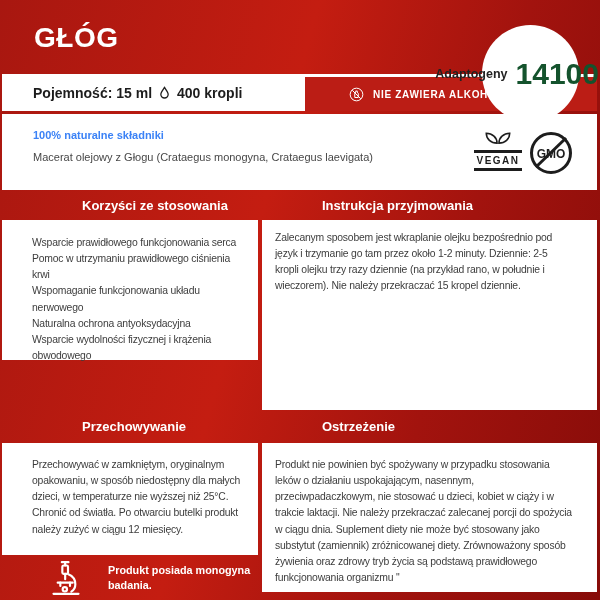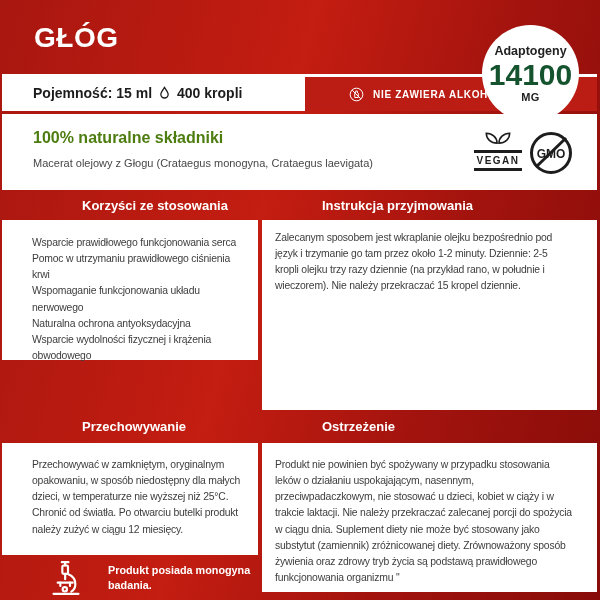--- a/index.html
+++ b/index.html
@@ -13,29 +13,29 @@
   
   .band-white{position:absolute;left:2px;top:74px;width:303px;height:37px;background:#fff;
     box-sizing:border-box;display:flex;align-items:center;padding-left:31px;
     font-size:14px;font-weight:bold;color:#1c1c1c;}
   .band-white .drop{margin:0 7px;display:flex;align-items:center;}
   .band-red{position:absolute;left:305px;top:74px;width:292px;height:37px;background:#bb1d15;
     border-top:3px solid #fff;box-sizing:border-box;display:flex;align-items:center;
     padding-left:44px;gap:9px;color:#fff;font-size:10px;font-weight:bold;letter-spacing:0.7px;}
   
   .badge{position:absolute;left:482px;top:25px;width:97px;height:97px;border-radius:50%;
-    background:#fff;z-index:6;display:flex;flex-direction:column;align-items:center;
+    background:#fff;z-index:6;display:flex;flex-direction:row;align-items:center;
     justify-content:center;text-align:center;}
   .badge .l1{font-size:12.5px;font-weight:bold;color:#222;}
   .badge .val{font-size:30px;font-weight:bold;color:#14532d;line-height:1;margin:2px 8px 1px;}
   .badge .unit{font-size:11px;font-weight:bold;color:#222;letter-spacing:0.5px;}
   
   .panel{position:absolute;background:#fff;box-sizing:border-box;}
   .panel-ing{left:2px;top:114px;width:595px;height:76px;padding:15px 0 0 31px;}
-  .h-ing{font-size:16px;font-weight:bold;color:#4d7c0f;}
+  .h-ing{font-size:11px;font-weight:bold;color:#3b82f6;}
   .d-ing{font-size:11px;color:#474747;margin-top:10px;}
   .vegan{position:absolute;left:474px;top:130px;width:48px;text-align:center;color:#1d1d1d;z-index:7;}
   .vegan .vline{height:3px;background:#1d1d1d;margin:1px 0;}
   .vegan .vtxt{font-size:10px;font-weight:bold;letter-spacing:1.5px;line-height:1.3;}
   .gmo{position:absolute;left:528px;top:130px;z-index:7;}
   
   .sec-h{position:absolute;color:#fff;font-weight:bold;font-size:13px;padding-left:48px;}
   .sec-h.r1{top:198px;} .sec-h.r2{top:419px;}
   .sec-h.c1{left:34px;} .sec-h.c2{left:274px;}
   

